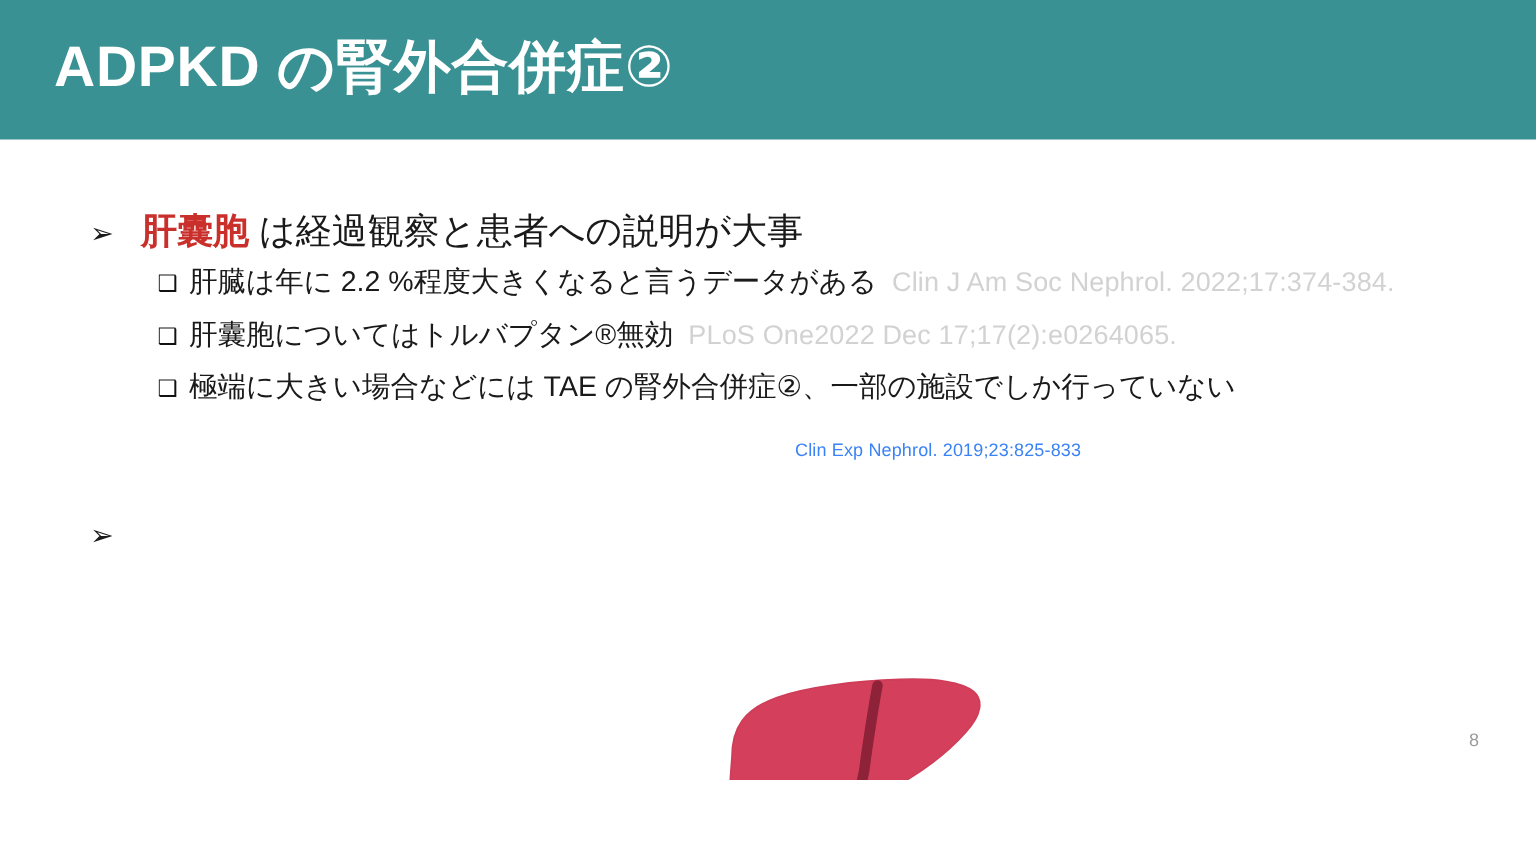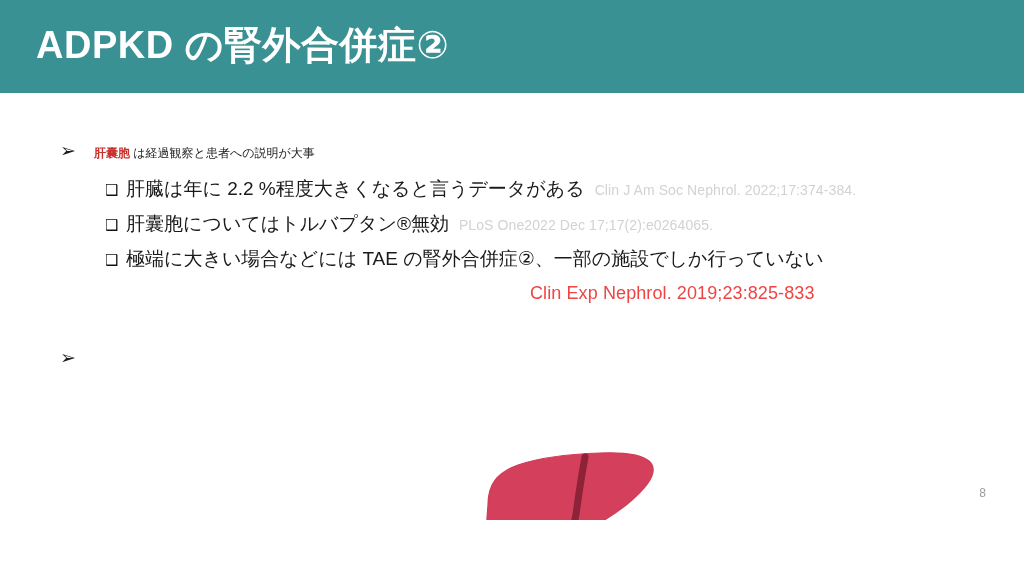--- a/index.html
+++ b/index.html
@@ -56,21 +56,21 @@
     white-space: nowrap;
   }
   .lvl1-marker {
     width: 34px;
     flex: none;
     font-size: 19px;
     color: #1a1a1a;
     line-height: 1;
   }
   .lvl1-text {
-    font-size: 12px;
+    font-size: 24px;
     color: #1a1a1a;
     line-height: 1.2;
   }
 
   .lvl2-row {
     position: absolute;
     display: flex;
     align-items: baseline;
     white-space: nowrap;
   }
@@ -86,32 +86,33 @@
     color: #1a1a1a;
     line-height: 1.2;
   }
 
   .accent-red {
     color: #c9302c;
     font-weight: bold;
   }
 
   .citation {
-    font-size: 14px;
+    font-size: 18px;
     color: #d2d2d2;
     margin-left: 10px;
     font-weight: normal;
     letter-spacing: 0.1px;
   }
   .citation-standalone {
     position: absolute;
-    font-size: 18px;
-    color: #ef4444;
+    font-size: 12px;
+    color: #3b82f6;
     white-space: nowrap;
     letter-spacing: 0.1px;
+    margin-top: 10px;
   }
 
   
   #liver-illustration {
     position: absolute;
     left: 466px;
     top: 352px;
     width: 200px;
     height: 130px;
   }

